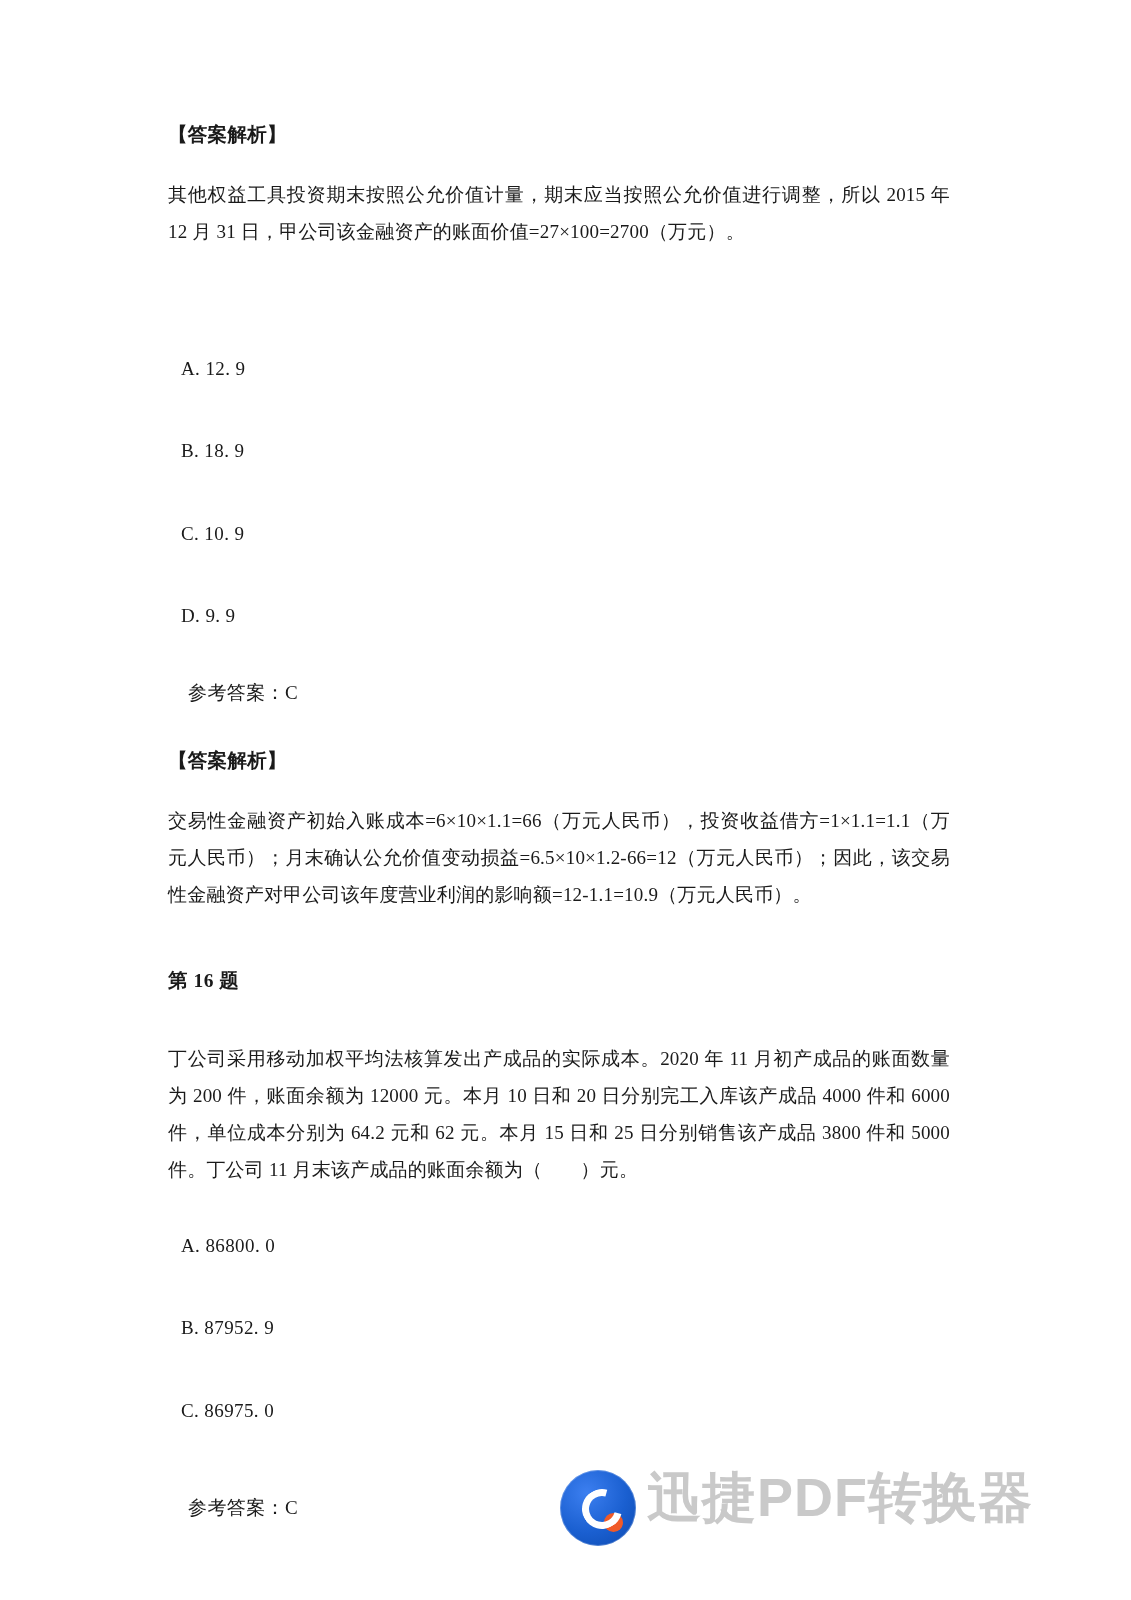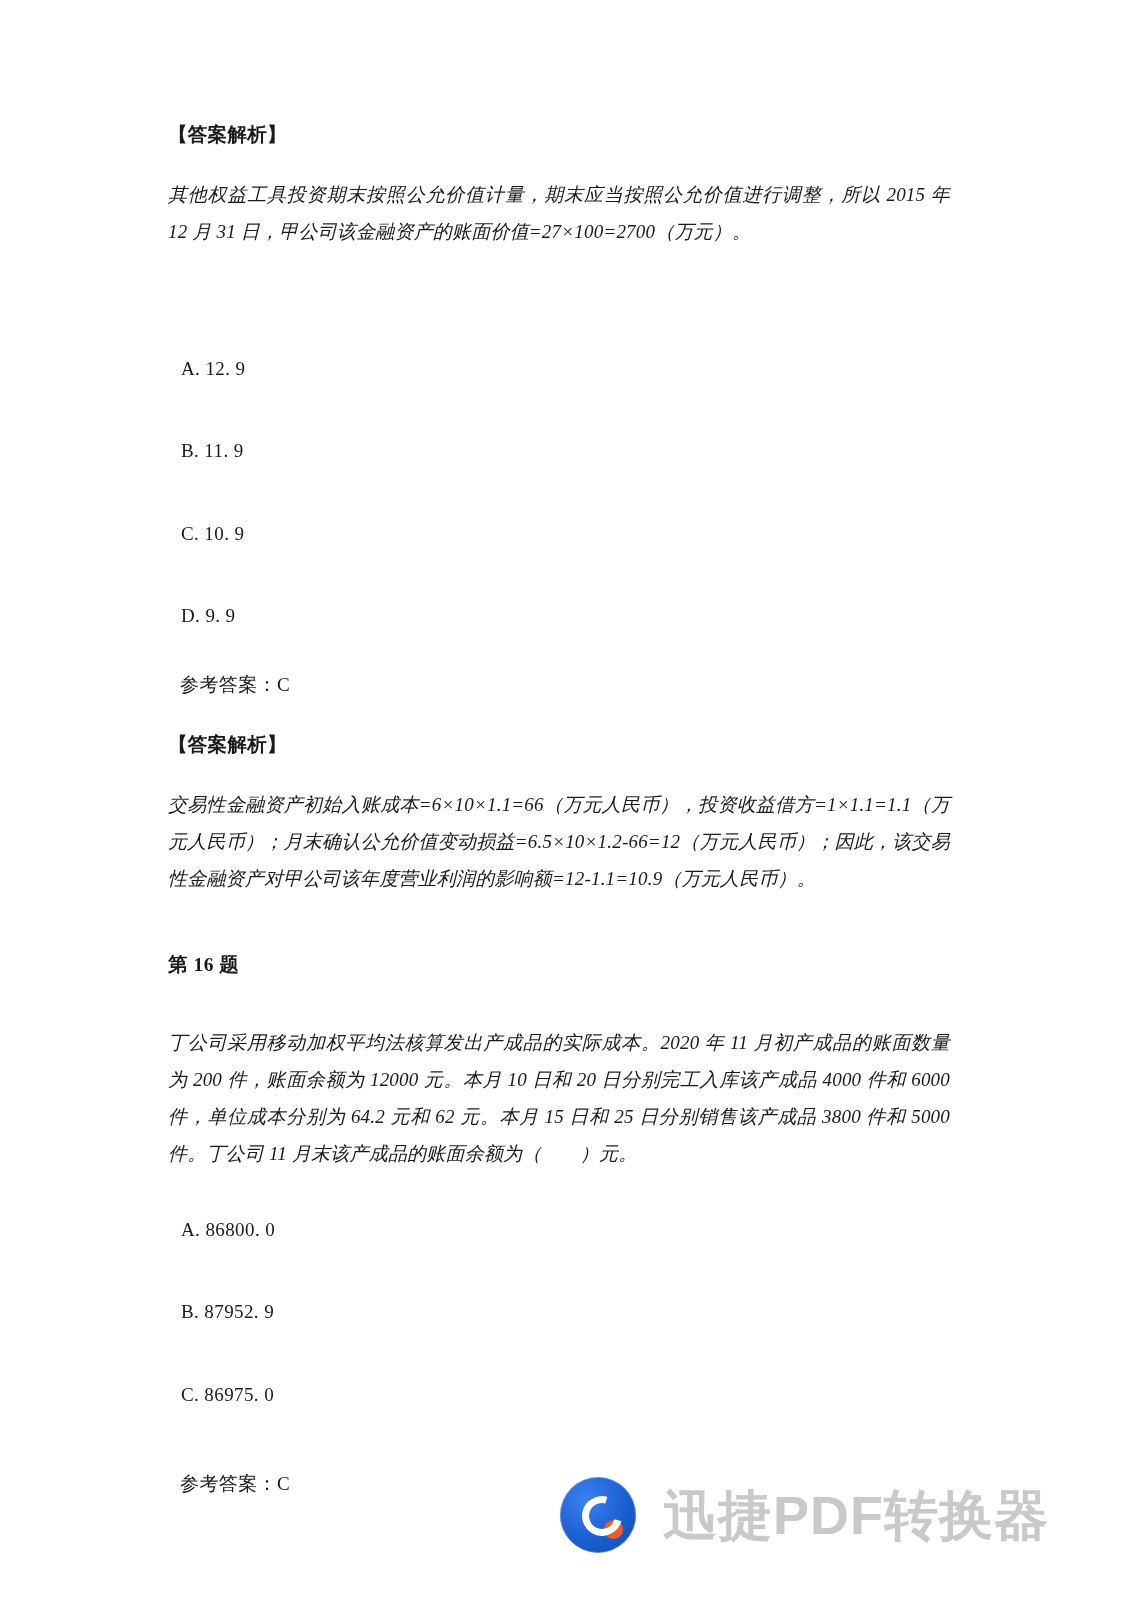--- a/index.html
+++ b/index.html
@@ -44,49 +44,47 @@
     font-weight: bold;
     letter-spacing: 0.5px;
   }
   .para {
     font-size: 19px;
     line-height: 1.95;
     text-align: justify;
     letter-spacing: 0.2px;
     margin: 0;
     text-justify: inter-ideograph;
-    font-style: italic;
   }
   .option {
     font-size: 19px;
     line-height: 1.9;
     letter-spacing: 0.4px;
     margin: 13px;
   }
   .answer {
     font-size: 19px;
     line-height: 1.9;
     letter-spacing: 0.4px;
-    margin: 0;
+    margin: 8px;
     padding-left: 12px;
   }
   .sp-27 { height: 27px; }
   .sp-20 { height: 20px; }
   .sp-34 { height: 34px; }
 
   
   .watermark {
     position: absolute;
     left: 560px;
     top: 1470px;
     width: 520px;
     height: 90px;
     display: flex;
-    align-items: center;
-    gap: 27px;
+    gap: 11px;
   }
   .wm-logo {
     position: relative;
     width: 76px;
     height: 76px;
     border-radius: 50%;
     background: radial-gradient(circle at 35% 30%, #3c7ff0 0%, #1a5fd0 55%, #0d49ae 100%);
     box-shadow: inset 0 0 0 1px rgba(255,255,255,0.25);
     flex: 0 0 auto;
   }
@@ -141,21 +139,21 @@
     <div class="sp-27"></div>
 
     <div class="sp-27"></div>
 
     <div class="block">
       <p class="option">A. 12. 9</p>
     </div>
     <div class="sp-20"></div>
 
     <div class="block">
-      <p class="option">B. 11. 9</p>
+      <p class="option">B. 18. 9</p>
     </div>
     <div class="sp-20"></div>
 
     <div class="block">
       <p class="option">C. 10. 9</p>
     </div>
     <div class="sp-20"></div>
 
     <div class="block">
       <p class="option">D. 9. 9</p>

